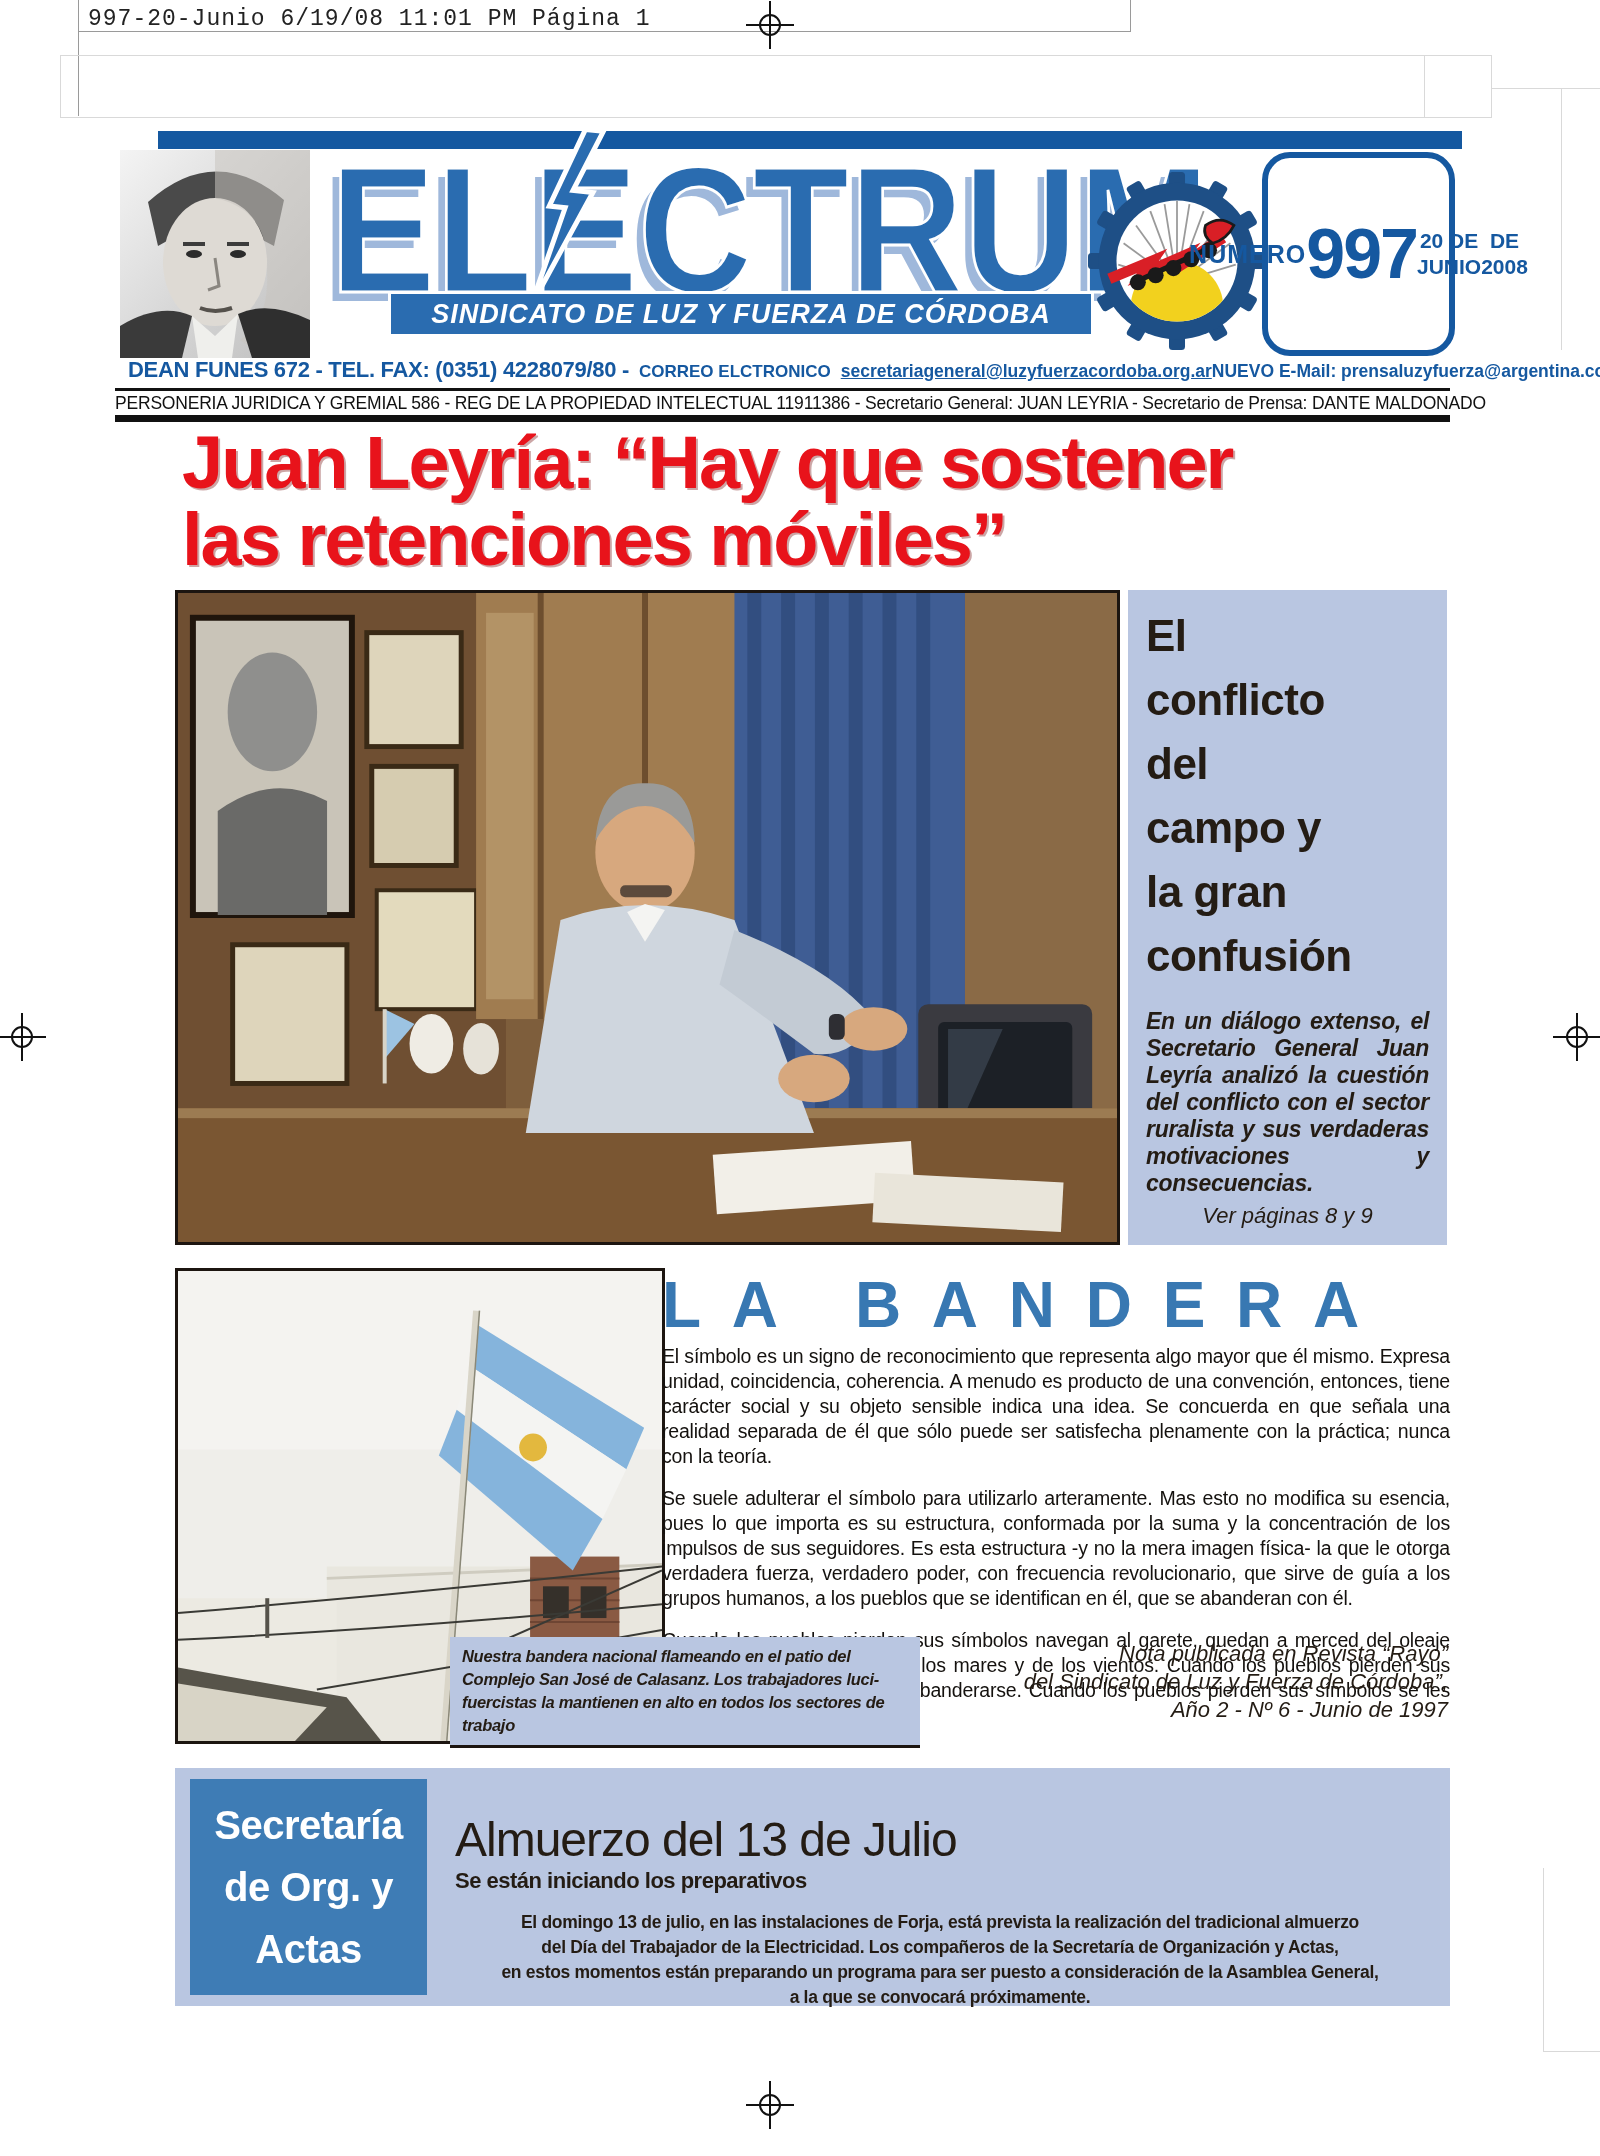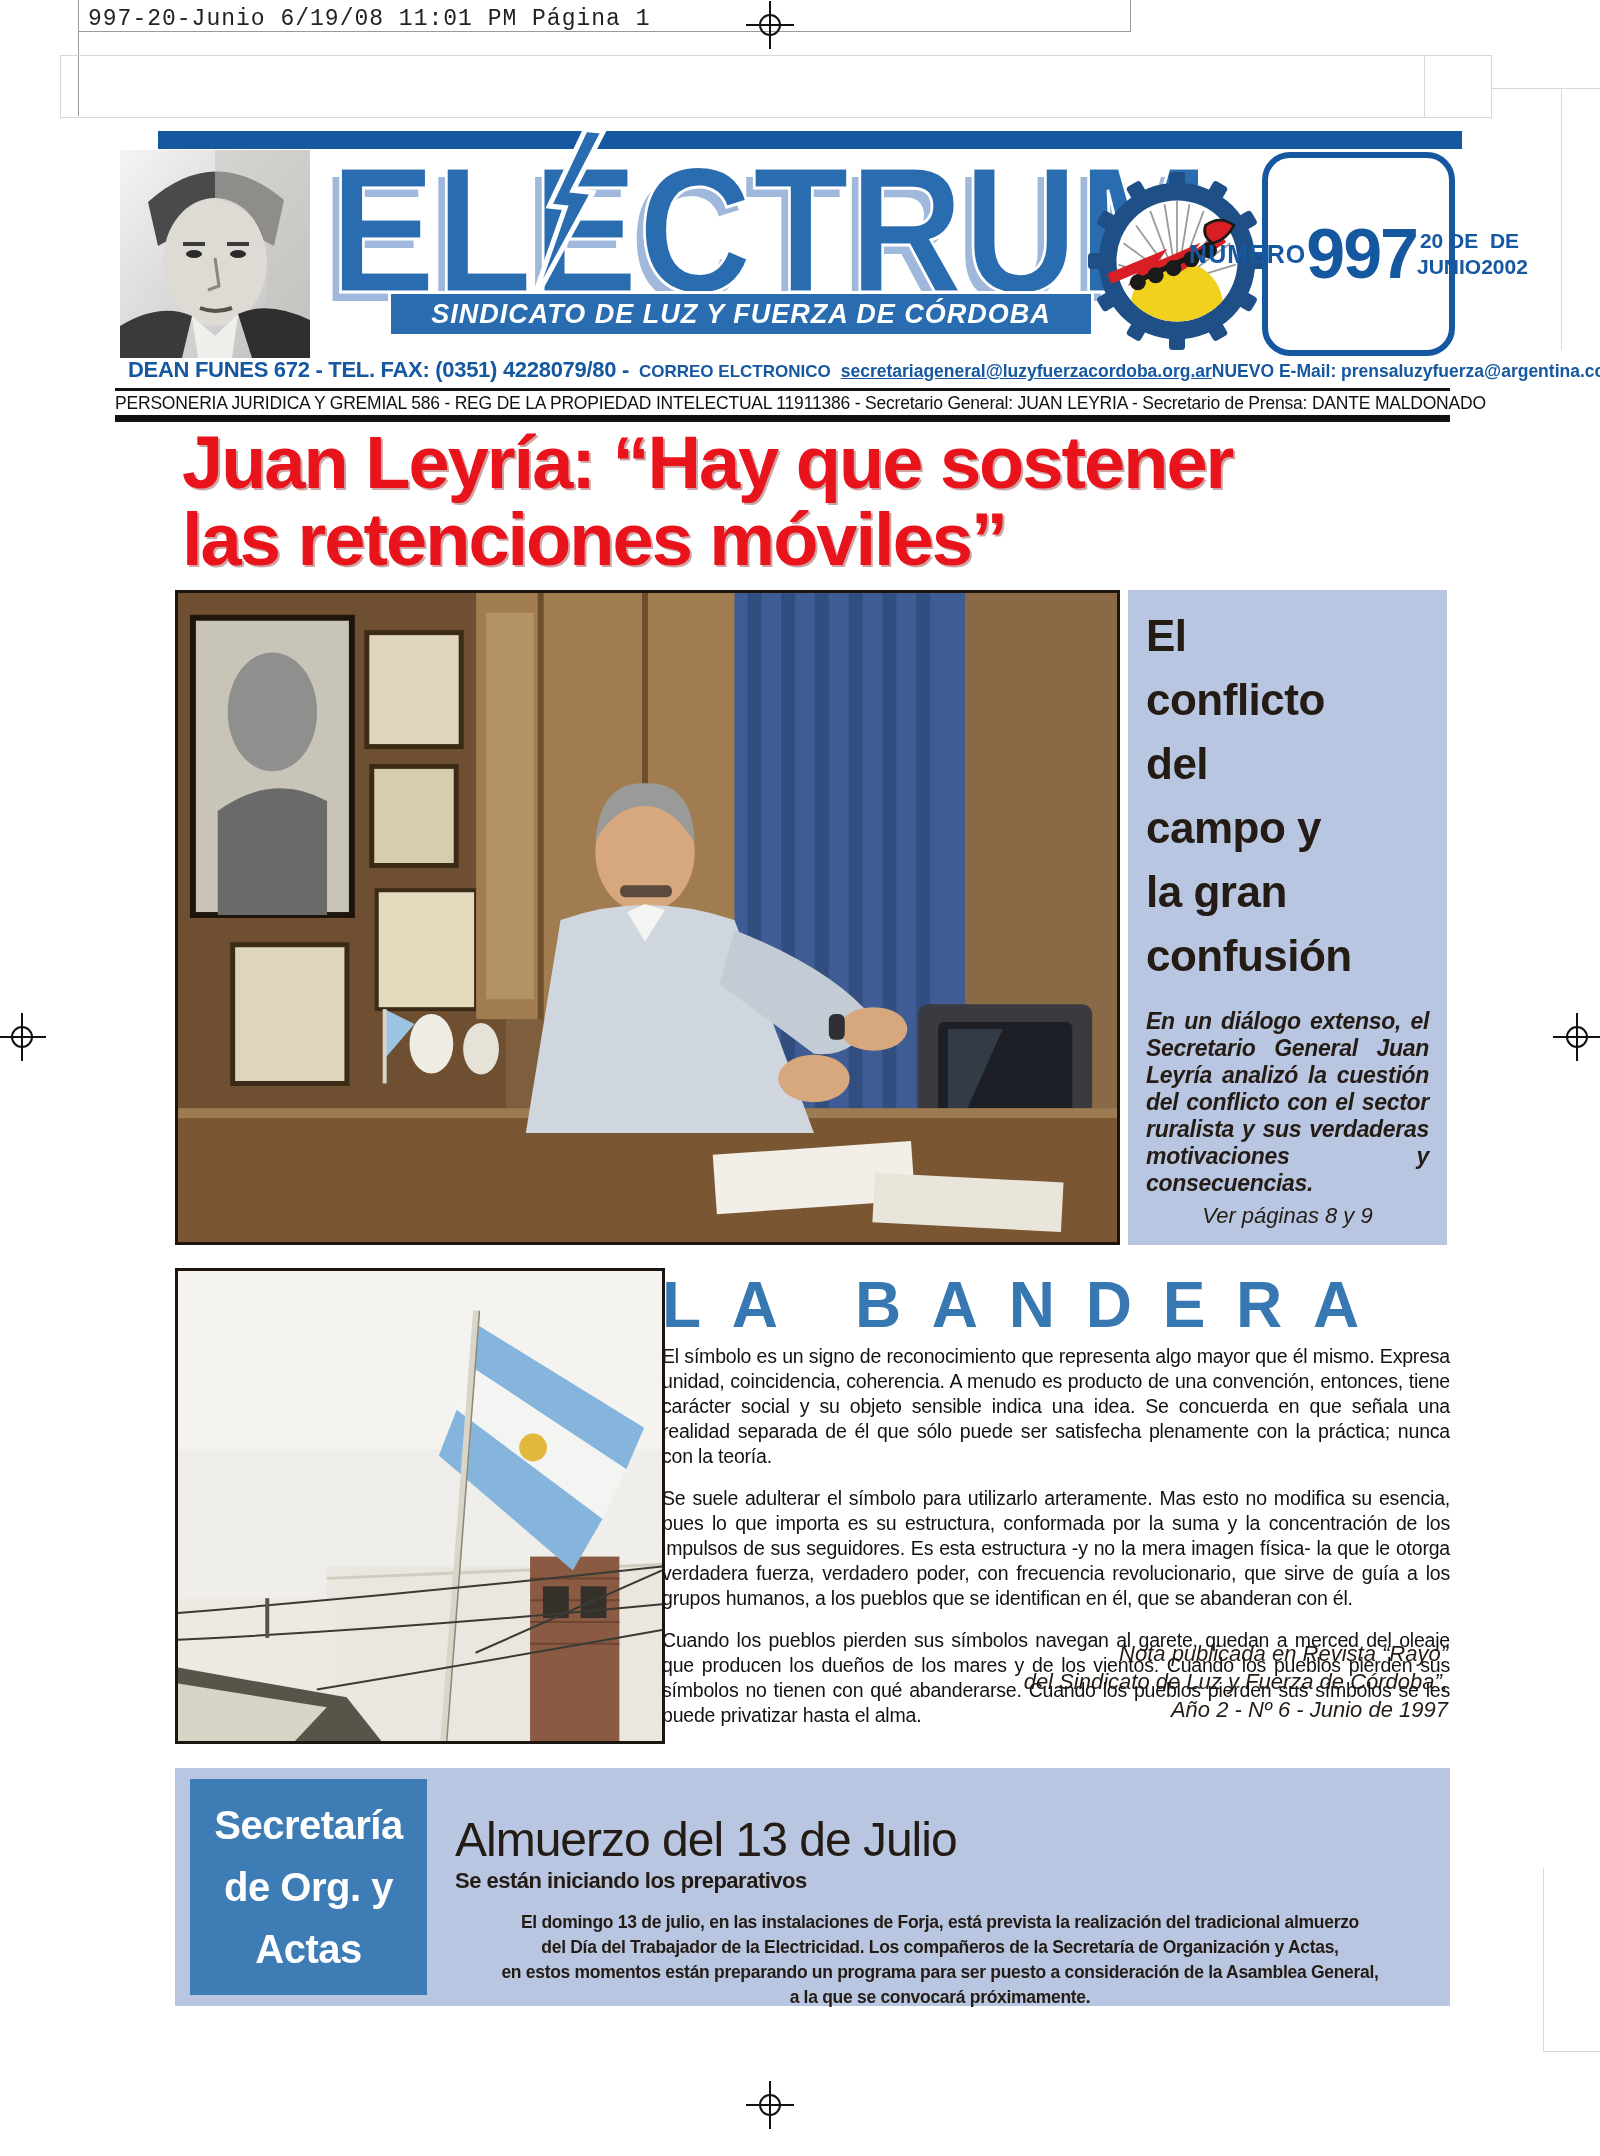--- a/index.html
+++ b/index.html
@@ -258,21 +258,21 @@
       <circle cx="68" cy="44" r="4.5" fill="#1a1a1a"></circle>
       <path d="M66 30 Q74 24 82 30 Q78 38 70 40 Q64 36 66 30 Z" fill="#d91f26" stroke="#1a1a1a" stroke-width="1.5"></path>
     </svg>
   </div>
 
   <div class="abs issue-box">
     <div class="issue-label">NUMERO</div>
     <div class="issue-number">997</div>
     <div class="issue-divider"></div>
     <div class="issue-date">20 DE JUNIO</div>
-    <div class="issue-date">DE 2002</div>
+    <div class="issue-date">DE 2008</div>
   </div>
 
   <div class="abs contact-line">
     <span class="contact-address">DEAN FUNES 672 - TEL. FAX: (0351) 4228079/80 -</span>
     <span class="contact-email-label">CORREO ELCTRONICO</span>
     <span class="contact-email">secretariageneral@luzyfuerzacordoba.org.ar</span>
     <span class="contact-new-email">NUEVO E-Mail: prensaluzyfuerza@argentina.com.ar</span>
   </div>
   <div class="abs rule1"></div>
   <div class="abs legal-line"><span>PERSONERIA JURIDICA Y GREMIAL </span><b>586</b><span> - REG DE LA PROPIEDAD INTELECTUAL </span><b>11911386</b><span> - Secretario General: </span><b>JUAN LEYRIA</b><span> - Secretario de Prensa: </span><b>DANTE MALDONADO</b></div>
@@ -378,20 +378,24 @@
     </svg>
   </div>
 
   <div class="abs bandera">
     <div class="bandera-title">LA BANDERA</div>
     <p>El símbolo es un signo de reconocimiento que representa algo mayor que él mismo. Expresa unidad, coincidencia, coherencia. A menudo es producto de una convención, entonces, tiene carácter social y su objeto sensible indica una idea. Se concuerda en que señala una realidad separada de él que sólo puede ser satisfecha plenamente con la práctica; nunca con la teoría.</p>
     <p>Se suele adulterar el símbolo para utilizarlo arteramente. Mas esto no modifica su esencia, pues lo que importa es su estructura, conformada por la suma y la concentración de los impulsos de sus seguidores. Es esta estructura -y no la mera imagen física- la que le otorga verdadera fuerza, verdadero poder, con frecuencia revolucionario, que sirve de guía a los grupos humanos, a los pueblos que se identifican en él, que se abanderan con él.</p>
     <p>Cuando los pueblos pierden sus símbolos navegan al garete, quedan a merced del oleaje que producen los dueños de los mares y de los vientos. Cuando los pueblos pierden sus símbolos no tienen con qué abanderarse. Cuando los pueblos pierden sus símbolos se les puede privatizar hasta el alma.</p>
   </div>
 
+  <div class="abs caption-box pre">Nuestra bandera nacional flameando en el patio del
+Complejo San José de Calasanz.  Los trabajadores luci-
+fuercistas la mantienen en  alto en todos los sectores de
+trabajo</div>
   <div class="abs attribution pre">Nota publicada en Revista “Rayo”
 del Sindicato de Luz y Fuerza de Córdoba”,
 Año 2 - Nº 6 - Junio  de 1997</div>
 
   <div class="abs bottom-panel"></div>
   <div class="abs secretaria-box pre">Secretaría
 de Org. y
 Actas</div>
   <div class="abs sec-title">Almuerzo del 13 de Julio</div>
   <div class="abs sec-sub">Se están iniciando los preparativos</div>

